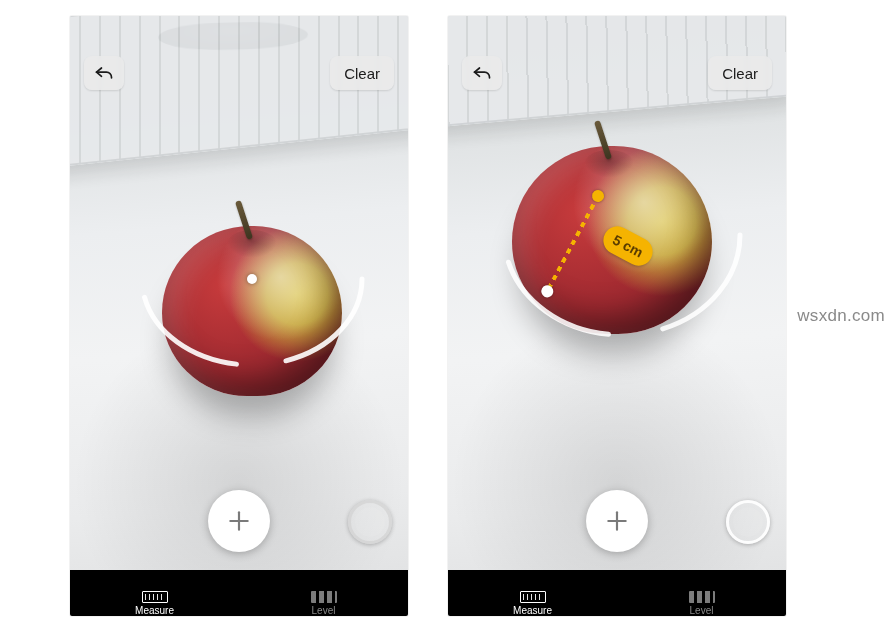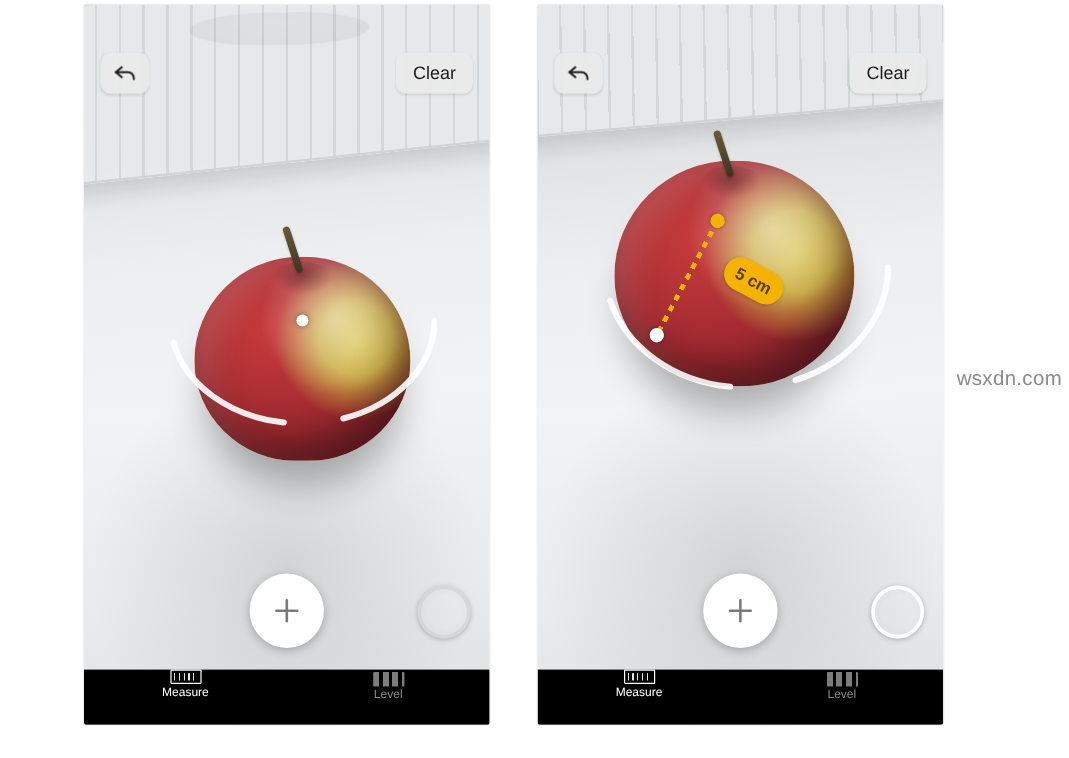--- a/index.html
+++ b/index.html
@@ -20,21 +20,21 @@
     color: #8a8a8a;
     font-family: Arial, sans-serif;
     letter-spacing: 0.3px;
   }
   .stage {
     position: absolute;
     left: 0; top: 0;
     width: 891px; height: 632px;
     display: flex;
     gap: 40px;
-    padding: 4px 70px;
+    padding: 16px 70px;
     align-items: flex-start;
   }
   .phone {
     width: 338px;
     height: 600px;
     position: relative;
     border-radius: 2px;
     overflow: hidden;
     box-shadow: 0 0 0 1px rgba(0,0,0,0.05);
     background: #f2f2f2;
@@ -217,21 +217,21 @@
   .tabbar {
     position: absolute;
     left: 0; right: 0; bottom: 0;
     height: 46px;
     background: #000;
     display: flex;
   }
   .tab {
     flex: 1;
     display: flex; flex-direction: column;
-    align-items: center; justify-content: flex-start;
+    align-items: center; justify-content: flex-end;
     gap: 2px;
     color: #8a8a8a;
     font-size: 10px;
     cursor: pointer;
   }
   .tab.active { color: #fff; }
   .tab .ticon { width: 26px; height: 12px; position: relative; }
   .ruler-icon {
     border: 1px solid currentColor; border-radius: 1px;
   }

